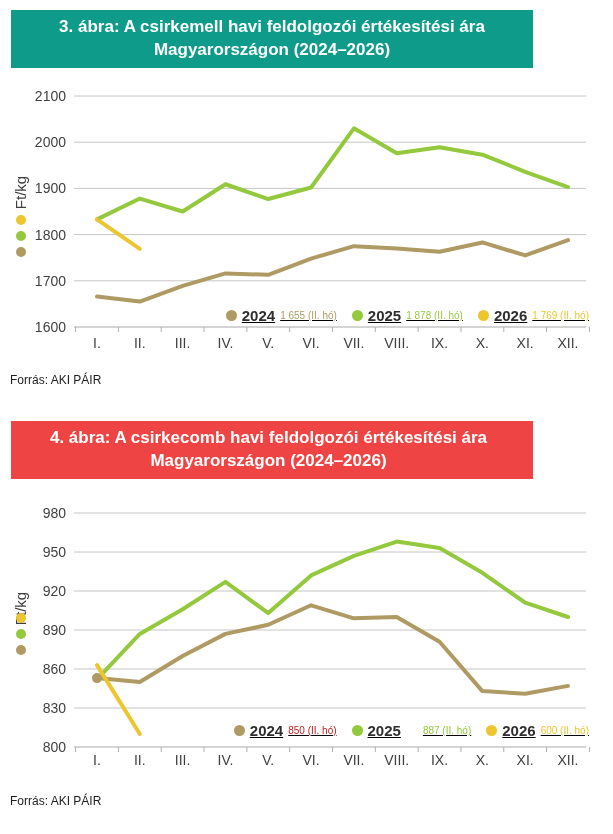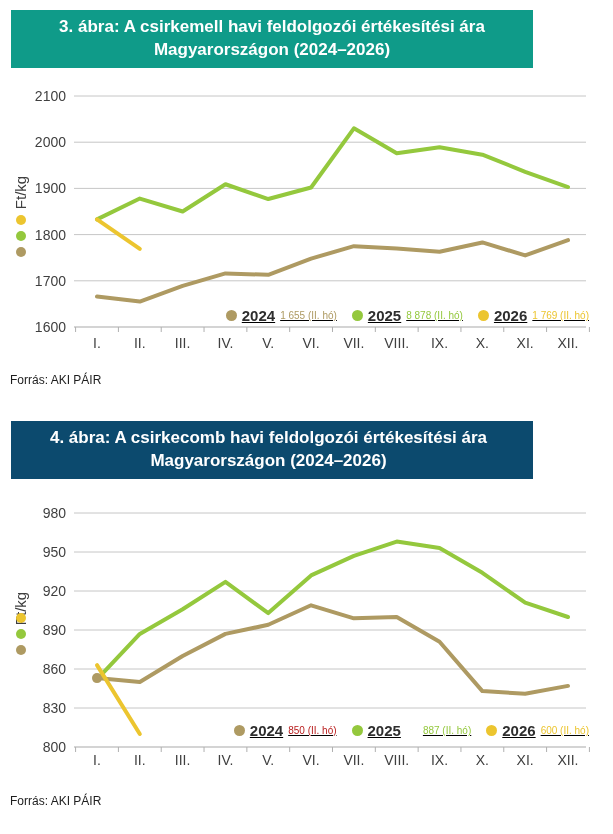--- a/index.html
+++ b/index.html
@@ -100,34 +100,34 @@
         </svg>
       <div class="legend">
         <span class="legend-item">
           <i class="dot" style="background-color: rgb(174, 154, 98);"></i>
           <b>2024</b>
           <span class="lv" style="color: rgb(174, 154, 98);">1 655 (II. hó)</span>
         </span>
         <span class="legend-item">
           <i class="dot" style="background-color: rgb(148, 200, 61);"></i>
           <b>2025</b>
-          <span class="lv" style="color: rgb(148, 200, 61);">8 878 (II. hó)</span>
+          <span class="lv" style="color: rgb(148, 200, 61);">1 878 (II. hó)</span>
         </span>
         <span class="legend-item">
           <i class="dot" style="background-color: rgb(236, 197, 47);"></i>
           <b>2026</b>
           <span class="lv" style="color: rgb(236, 197, 47);">1 769 (II. hó)</span>
         </span>
       </div>
     </div>
     <div class="source">Forrás: AKI PÁIR</div>
   </section>
 
   <section class="figure f4">
-    <header class="chart-header" style="background-color: #0c4a6e; color: rgb(255, 255, 255); padding-left: 21px;">4. ábra: A csirkecomb havi feldolgozói értékesítési ára
+    <header class="chart-header" style="background-color: #ef4444; color: rgb(255, 255, 255); padding-left: 21px;">4. ábra: A csirkecomb havi feldolgozói értékesítési ára
 Magyarországon (2024–2026)</header>
     <div class="chart-area c1">
       <span class="ylabel">Ft/kg</span>
       <div class="dotcol">
         <i style="background-color: rgb(236, 197, 47);"></i>
         <i style="background-color: rgb(148, 200, 61);"></i>
         <i style="background-color: rgb(174, 154, 98);"></i>
       </div>
       <svg class="plot" width="613" height="290" viewBox="0 0 613 290">
           <line x1="74" y1="22" x2="586" y2="22" stroke="#c6c6c6" stroke-width="1"></line>

